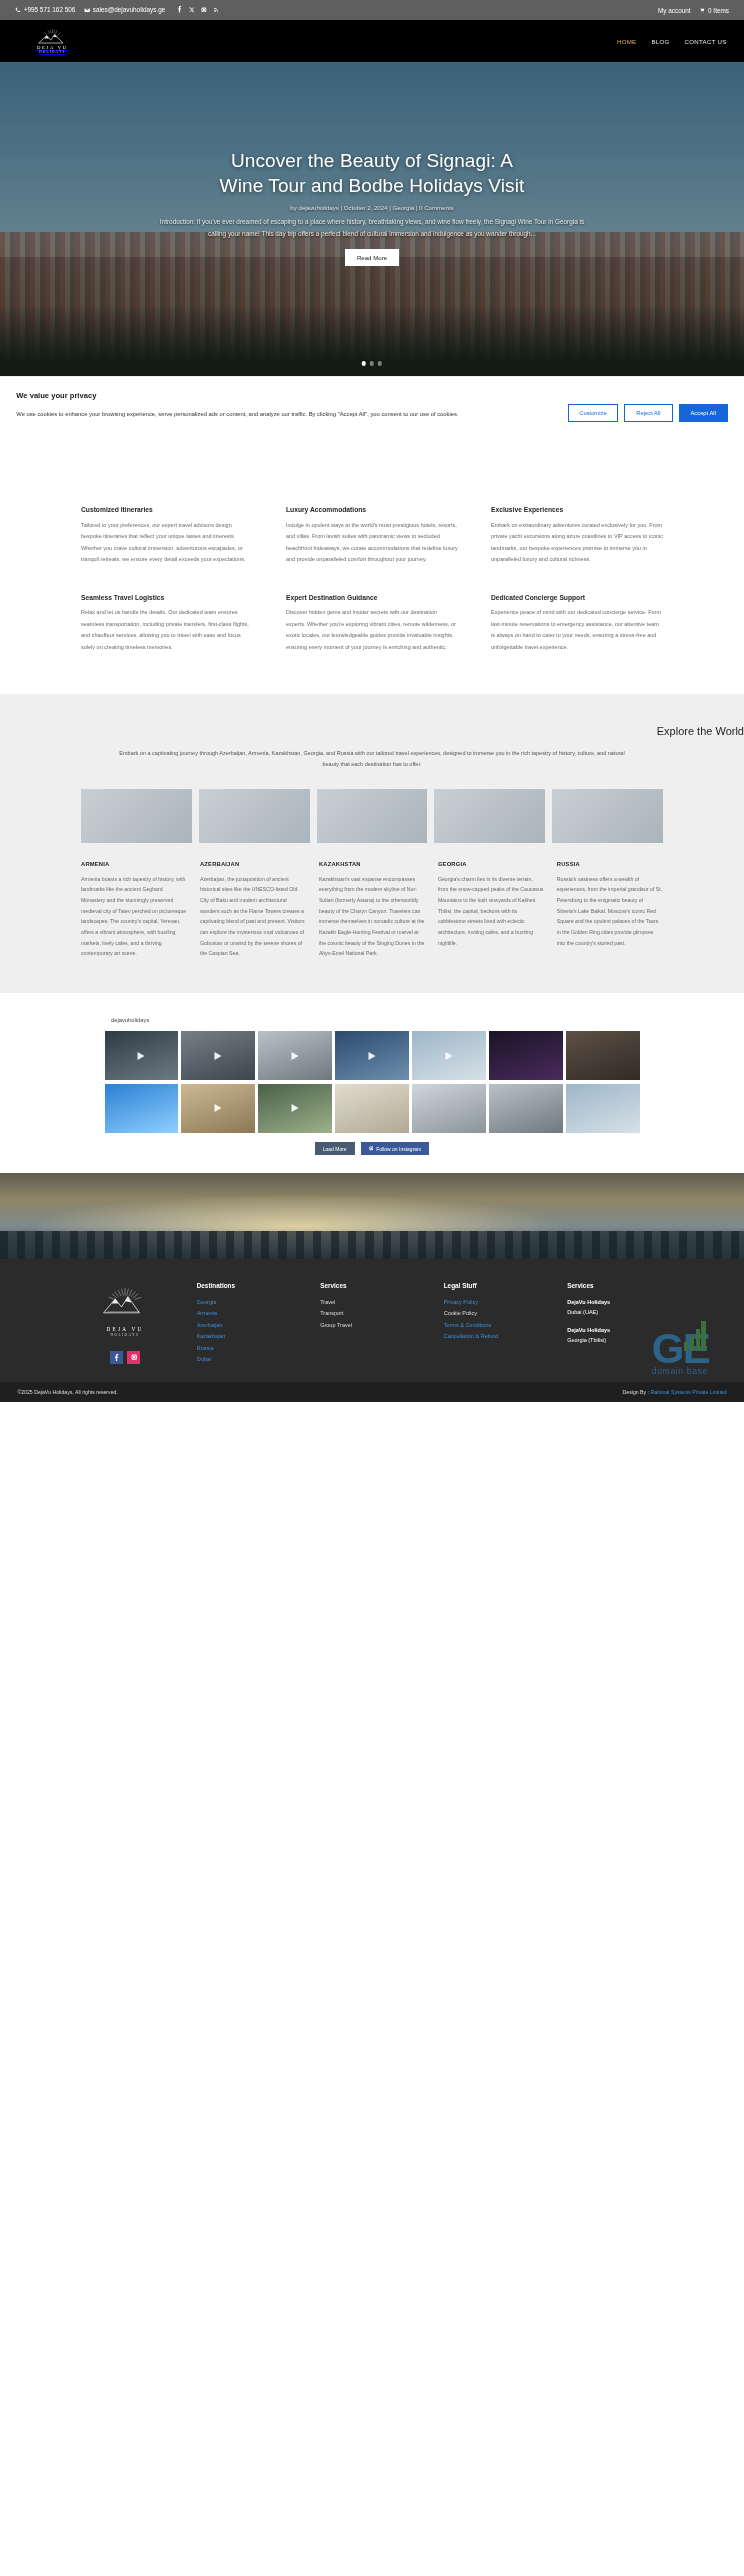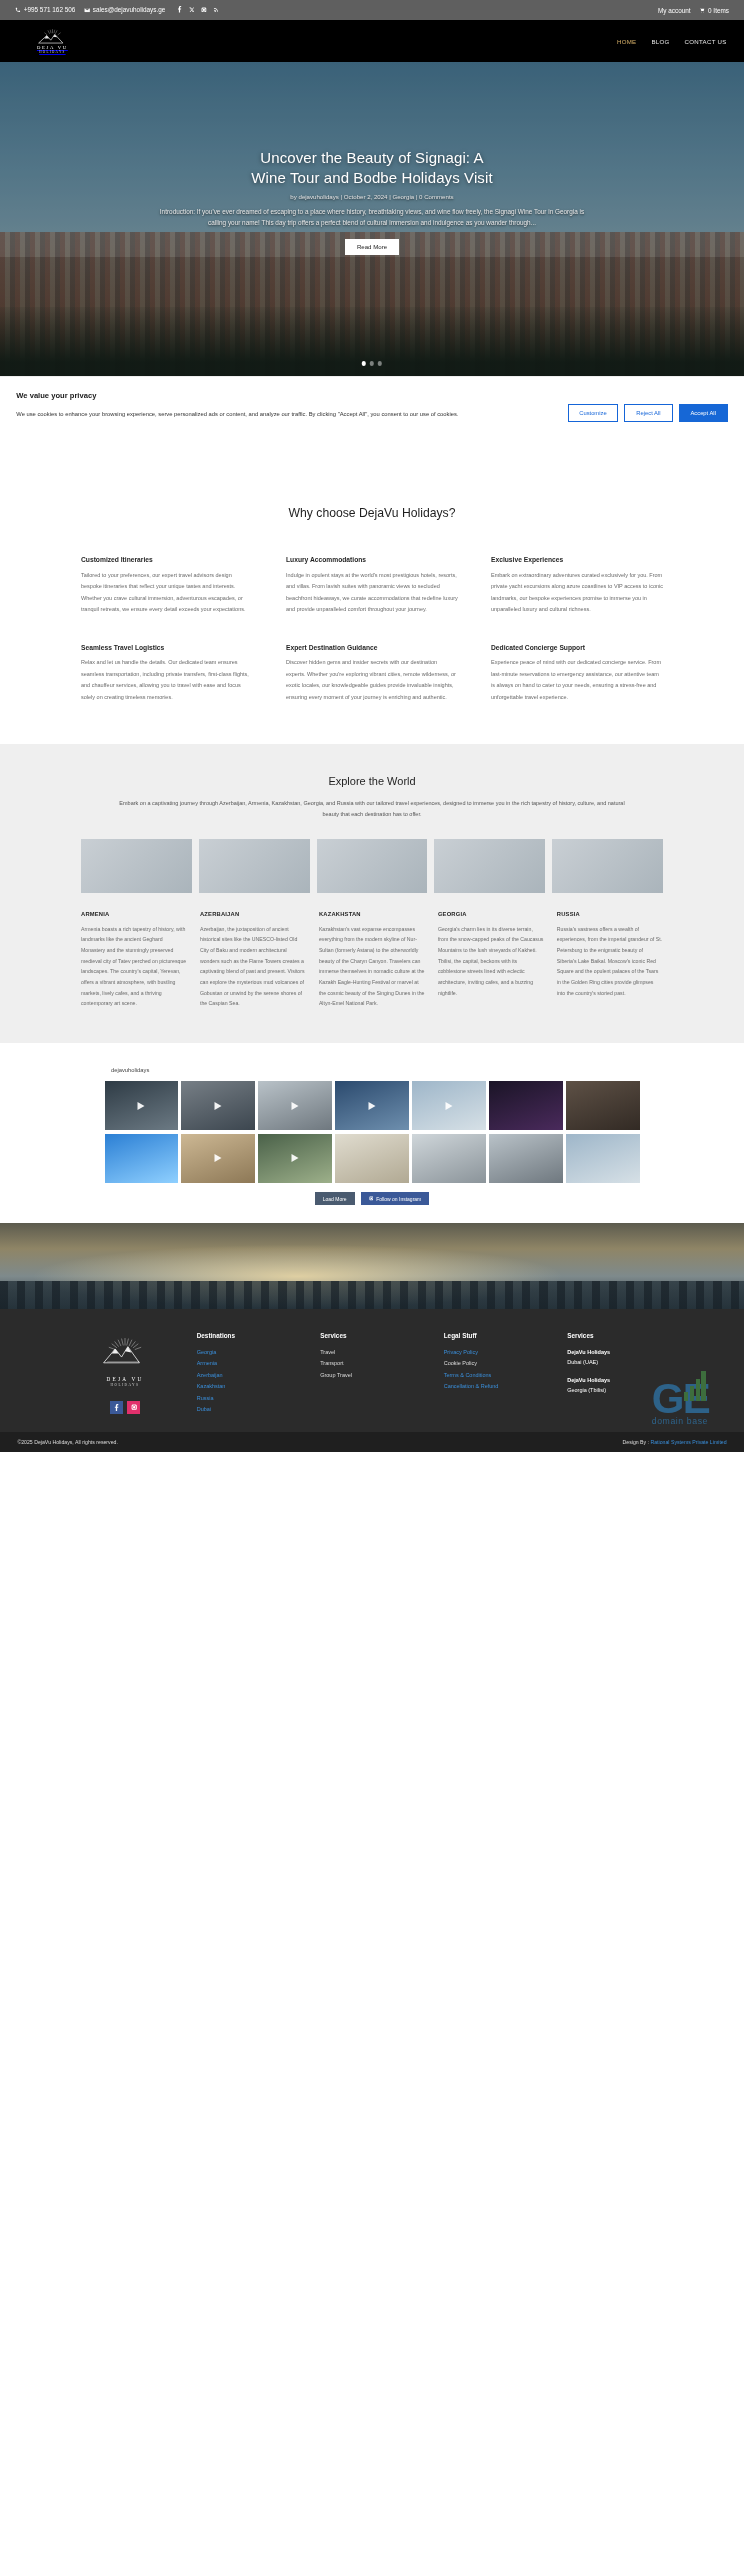--- a/index.html
+++ b/index.html
@@ -71,21 +71,21 @@
   .hero-inner {
     position: relative;
     z-index: 3;
     width: 471px;
     margin: 0 auto;
     padding-top: 86px;
     text-align: center;
     color: #fff;
   }
   .hero-title {
-    font-size: 15px;
+    font-size: 19px;
     line-height: 1.32;
     font-weight: 400;
     text-shadow: 0 1.2px 4.1px rgba(0,0,0,.55);
     letter-spacing: 0.1px;
   }
   .hero-meta {
     margin-top: 5.8px;
     font-size: 6.1px;
     color: #e4e4e4;
     text-shadow: 0 0.6px 2.3px rgba(0,0,0,.7);
@@ -136,21 +136,21 @@
   .why-title { text-align: center; font-size: 12.2px; font-weight: 400; color: #1f1f1f; margin-bottom: 36px; }
   .why-grid {
     width: 582px; margin: 0 auto;
     display: grid; grid-template-columns: repeat(3, 1fr); column-gap: 33px; row-gap: 28px;
   }
   .feat-h { font-size: 6.7px; font-weight: 700; color: #1f1f1f; margin-bottom: 6.4px; }
   .feat-p { font-size: 5.5px; line-height: 2.1; color: #6a6a6a; }
 
   
   .explore { background: #efefef; padding: 31px 0 0; }
-  .explore-title { text-align: center; font-size: 11px; font-weight: 400; color: #1f1f1f; margin-bottom: 10.5px; }
+  .explore-title { text-align: right; font-size: 11px; font-weight: 400; color: #1f1f1f; margin-bottom: 10.5px; }
   .explore-sub { width: 523px; margin: 0 auto; text-align: center; font-size: 5.5px; line-height: 1.95; color: #555; }
   .explore-imgs { width: 582px; margin: 20px auto 0; display: grid; grid-template-columns: repeat(5,1fr); gap: 7px; }
   .ex-img { height: 54px; background: linear-gradient(135deg,#c9cfd4,#aab4bb); }
   .countries {
     width: 582px; margin: 17.4px auto 0; padding-bottom: 34px;
     display: grid; grid-template-columns: repeat(5,1fr); column-gap: 12.8px;
   }
   .c-h { font-size: 5.8px; font-weight: 700; letter-spacing: 0.2px; color: #1f1f1f; margin-bottom: 7px; }
   .c-p { font-size: 5.2px; line-height: 2.05; color: #6a6a6a; }
 
@@ -340,21 +340,20 @@
     <div class="cookie-text">We use cookies to enhance your browsing experience, serve personalized ads or content, and analyze our traffic. By clicking "Accept All", you consent to our use of cookies.</div>
   </div>
   <div class="cookie-btns">
     <button class="ck-btn">Customize</button>
     <button class="ck-btn">Reject All</button>
     <button class="ck-btn primary">Accept All</button>
   </div>
 </div>
 
 <div class="section-white why">
-  <div class="why-title">Why choose DejaVu Holidays?</div>
   <div class="why-grid">
     <div>
       <div class="feat-h">Customized Itineraries</div>
       <div class="feat-p">Tailored to your preferences, our expert travel advisors design bespoke itineraries that reflect your unique tastes and interests. Whether you crave cultural immersion, adventurous escapades, or tranquil retreats, we ensure every detail exceeds your expectations.</div>
     </div>
     <div>
       <div class="feat-h">Luxury Accommodations</div>
       <div class="feat-p">Indulge in opulent stays at the world's most prestigious hotels, resorts, and villas. From lavish suites with panoramic views to secluded beachfront hideaways, we curate accommodations that redefine luxury and provide unparalleled comfort throughout your journey.</div>
     </div>
     <div>

